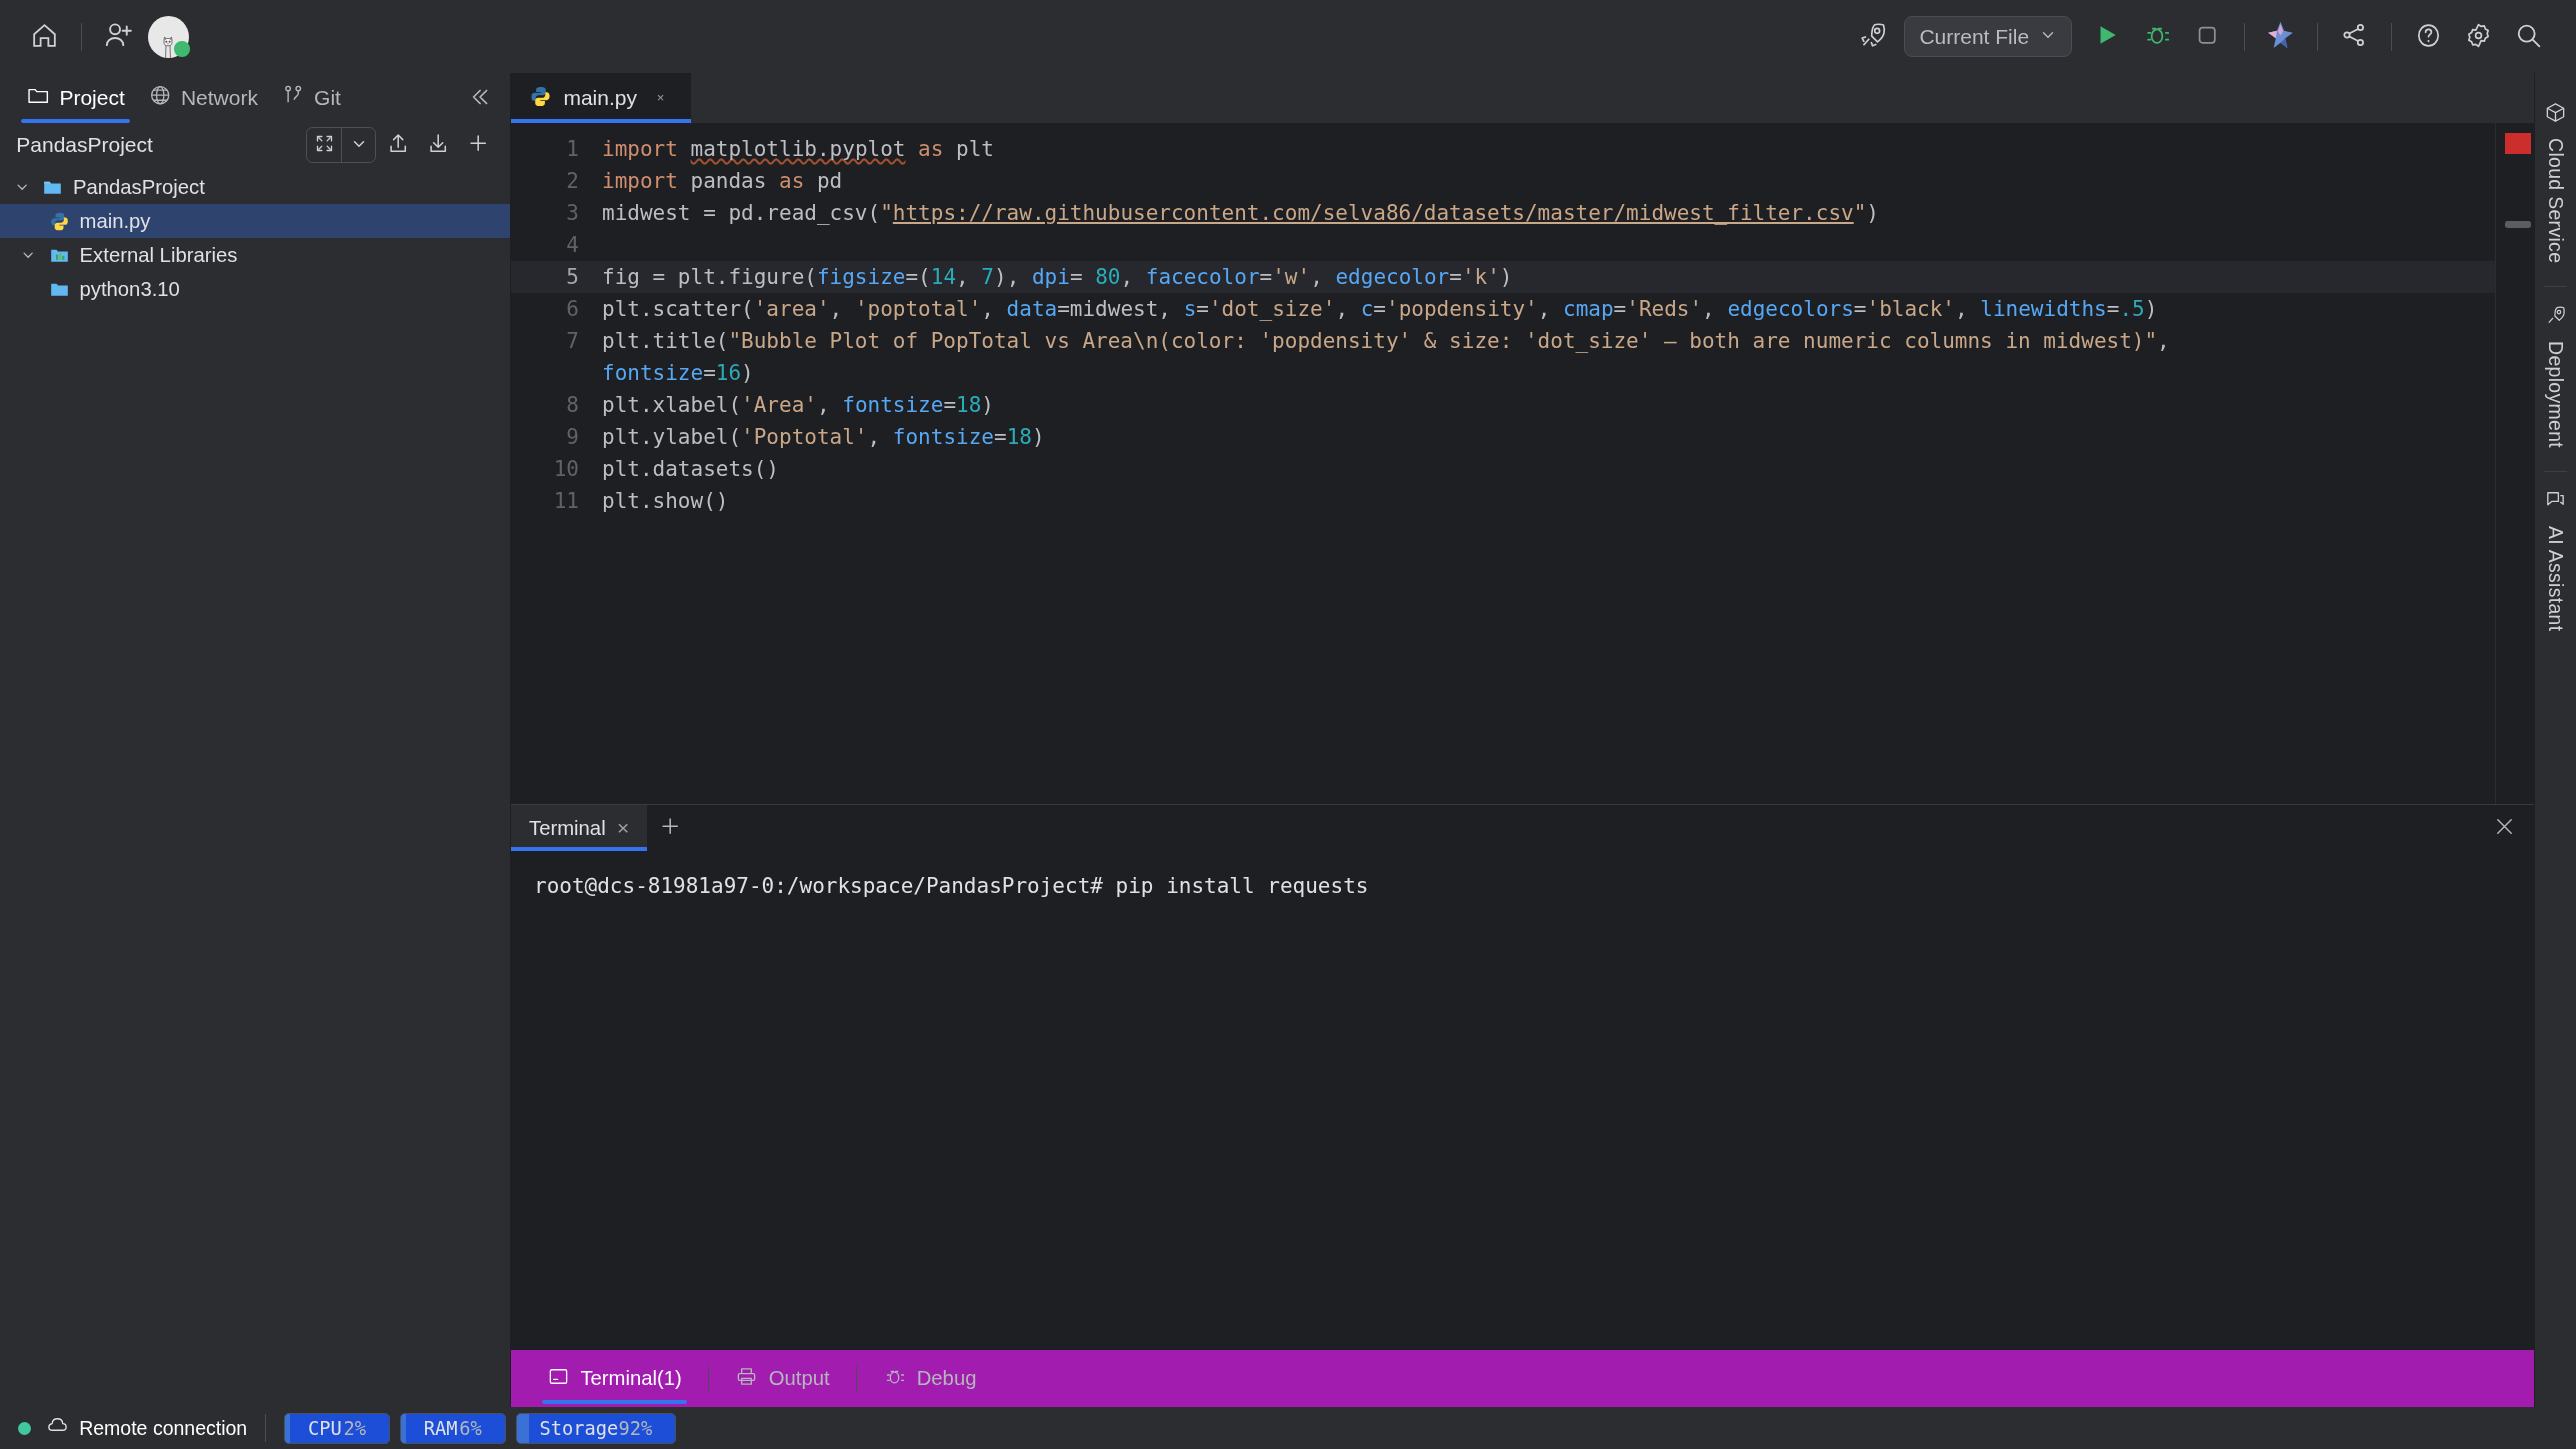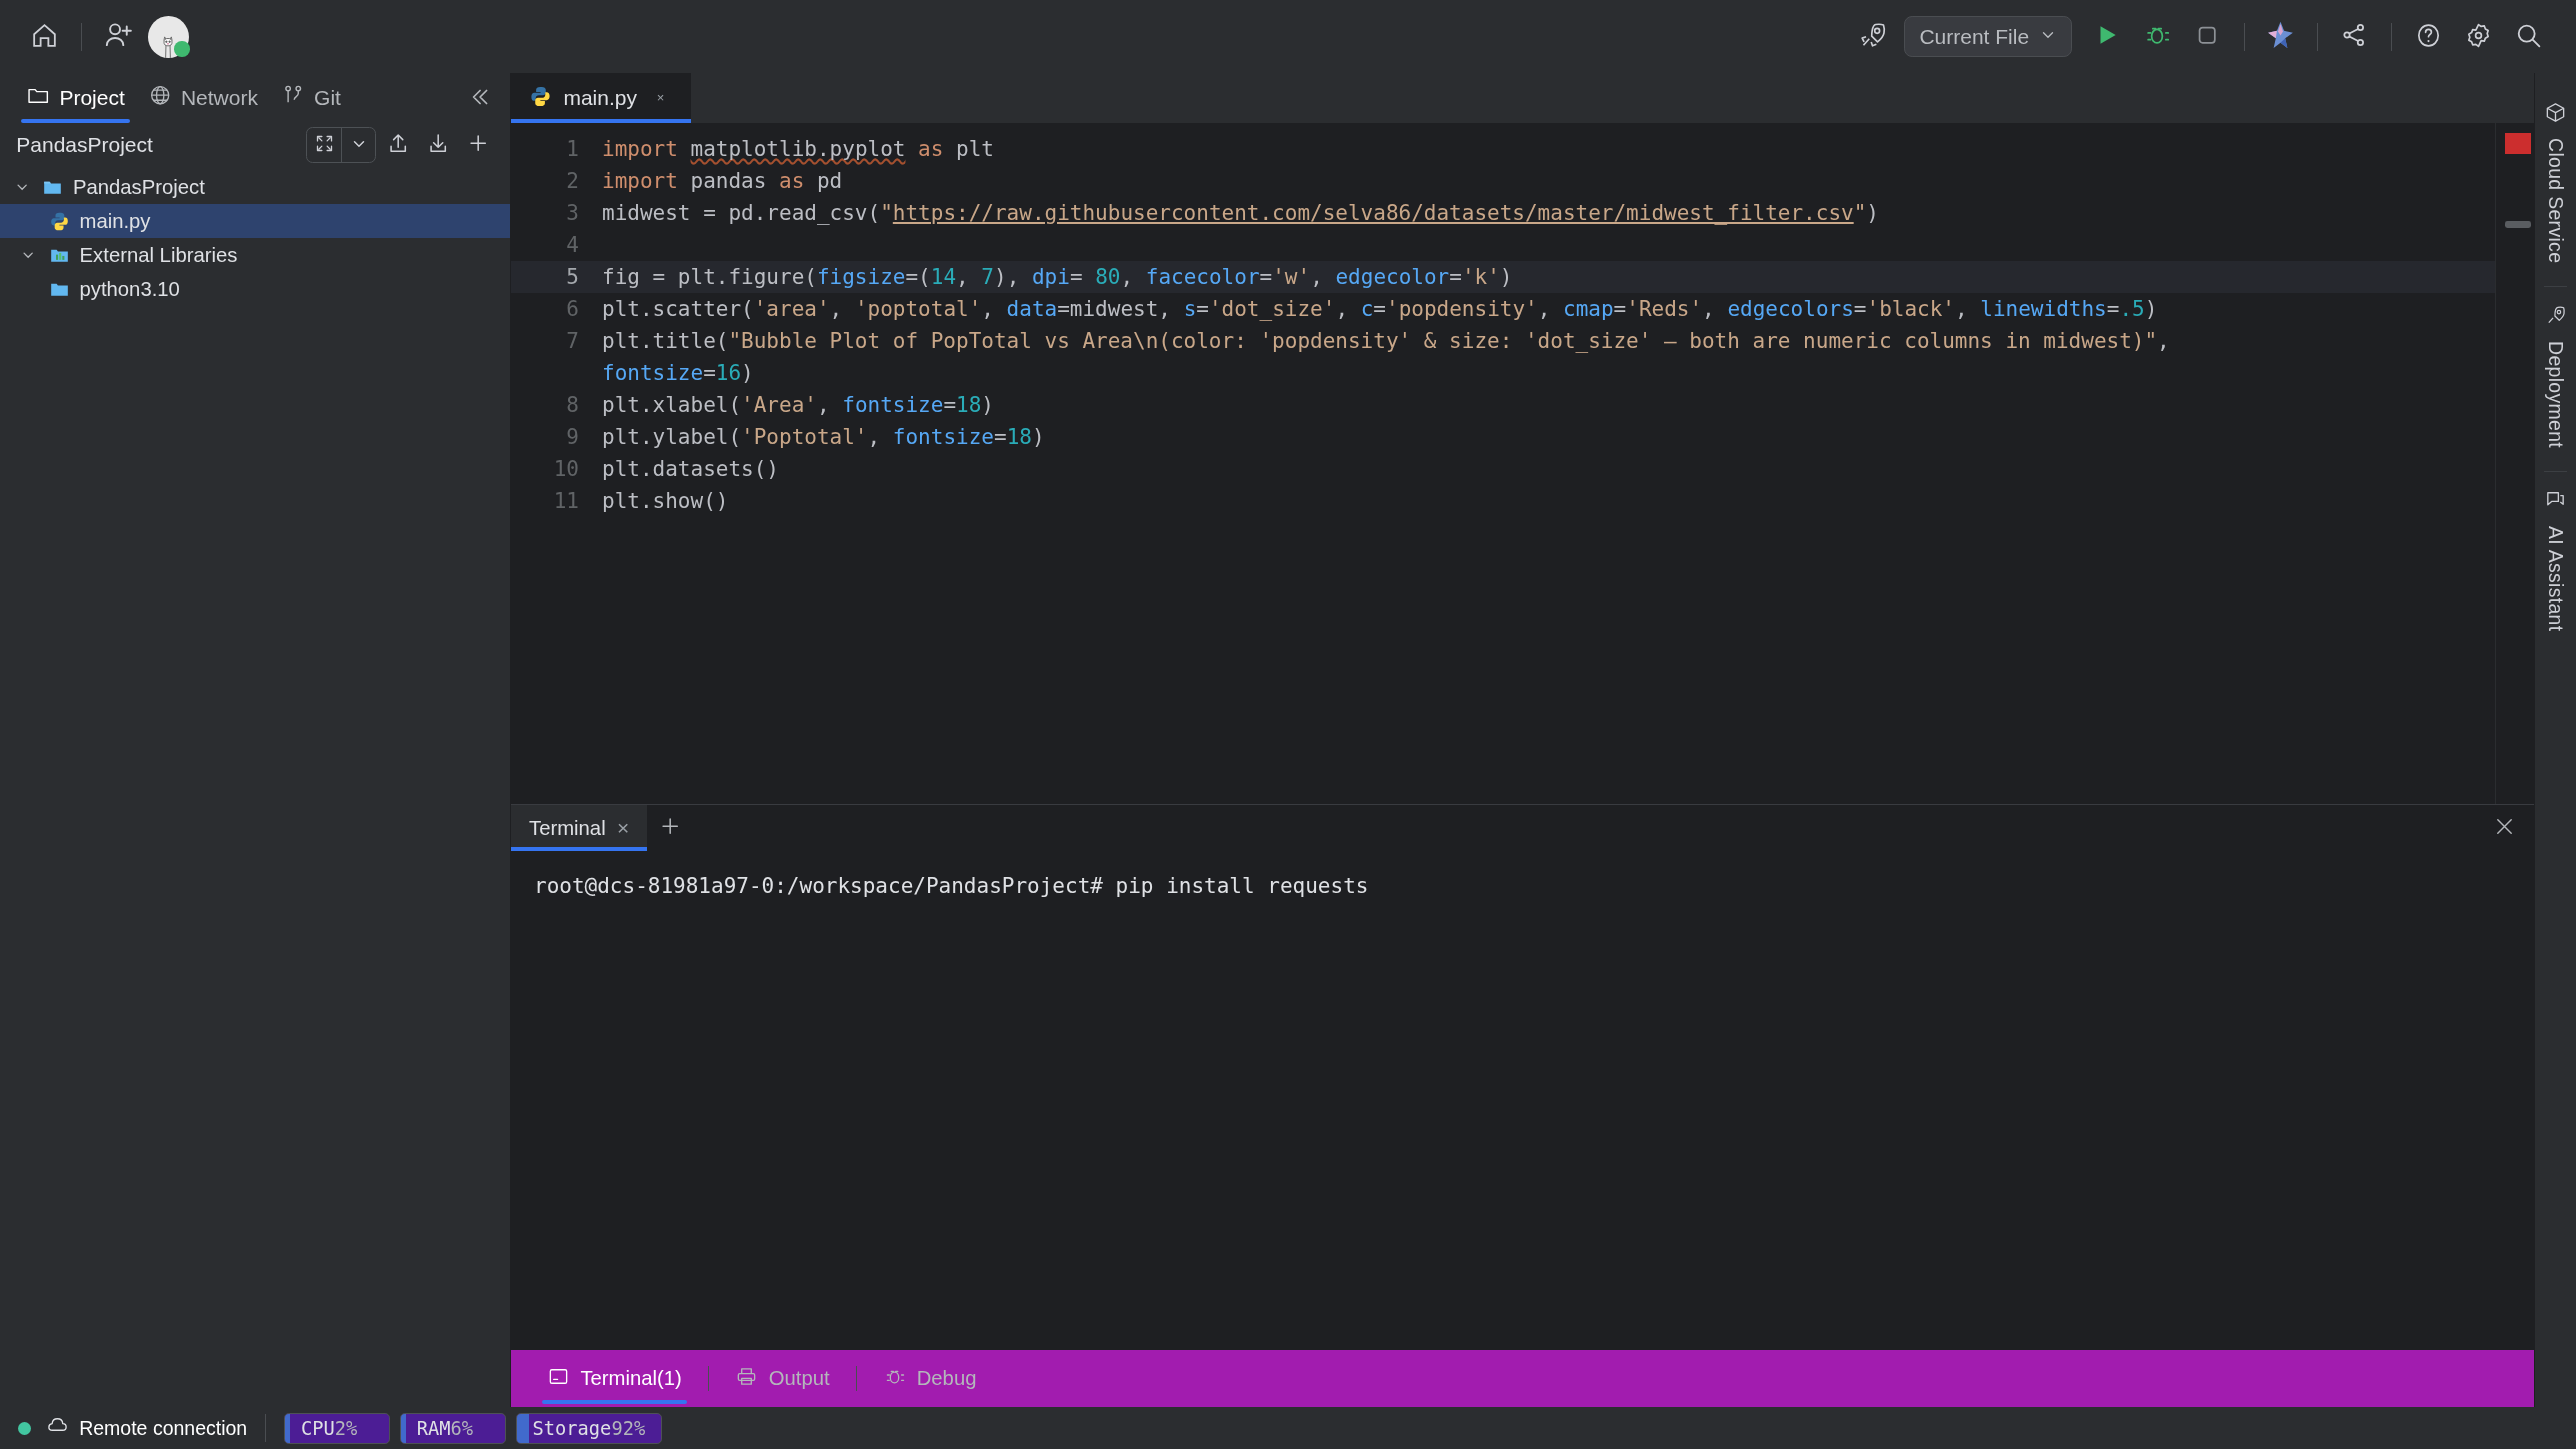--- a/index.html
+++ b/index.html
@@ -101,21 +101,21 @@
   .rightbar { width: 42px; flex: 0 0 42px; background: #2b2d30; border-left: 0.8px solid #1e1f22; display: flex; flex-direction: column; align-items: center; padding-top: 11.4px; }
   .rbitem { display: flex; flex-direction: column; align-items: center; gap: 11.4px; padding: 16.3px 0 23px 0; cursor: pointer; color: #ced0d6; }
   .rbitem + .rbitem { border-top: 0.8px solid #3c3f43; }
   .rblabel { writing-mode: vertical-rl; font-size: 19.5px; letter-spacing: 0.3px; white-space: nowrap; }
 
   
   .statusbar { height: 42px; flex: 0 0 42px; background: #2b2d30; display: flex; align-items: center; padding-left: 18px; gap: 0; }
   .sb-dot { width: 13px; height: 13px; border-radius: 50%; background: #42c6a0; margin-right: 14.6px; }
   .sb-remote { display: flex; align-items: center; gap: 10.6px; color: #ffffff; font-size: 19.5px; cursor: pointer; }
   .sb-sep { width: 0.8px; height: 28px; background: #4a4d51; margin: 0 18px; }
-  .gauge { position: relative; height: 31px; min-width: 106px; border: 0.8px solid #4d5155; border-radius: 4.9px; display: flex; align-items: center; padding: 0 16px; margin-right: 9.8px; overflow: hidden; cursor: pointer; background: #4c1d95; }
+  .gauge { position: relative; height: 31px; min-width: 106px; border: 0.8px solid #4d5155; border-radius: 4.9px; display: flex; align-items: center; justify-content: space-between; padding: 0 23px; margin-right: 9.8px; overflow: hidden; cursor: pointer; background: #1d4ed8; }
   .gauge .fill { position: absolute; left: 0; top: 0; bottom: 0; background: #3f78d6; opacity: .85; }
   .gauge .lbl, .gauge .val { position: relative; font-size: 18.7px; color: #dfe1e5; font-family: "DejaVu Sans Mono", monospace; }
   .gauge .val { color: #b4b7bb; }
 </style>
 </head>
 <body>
 
 <div class="app">
 
   <div class="topbar">

